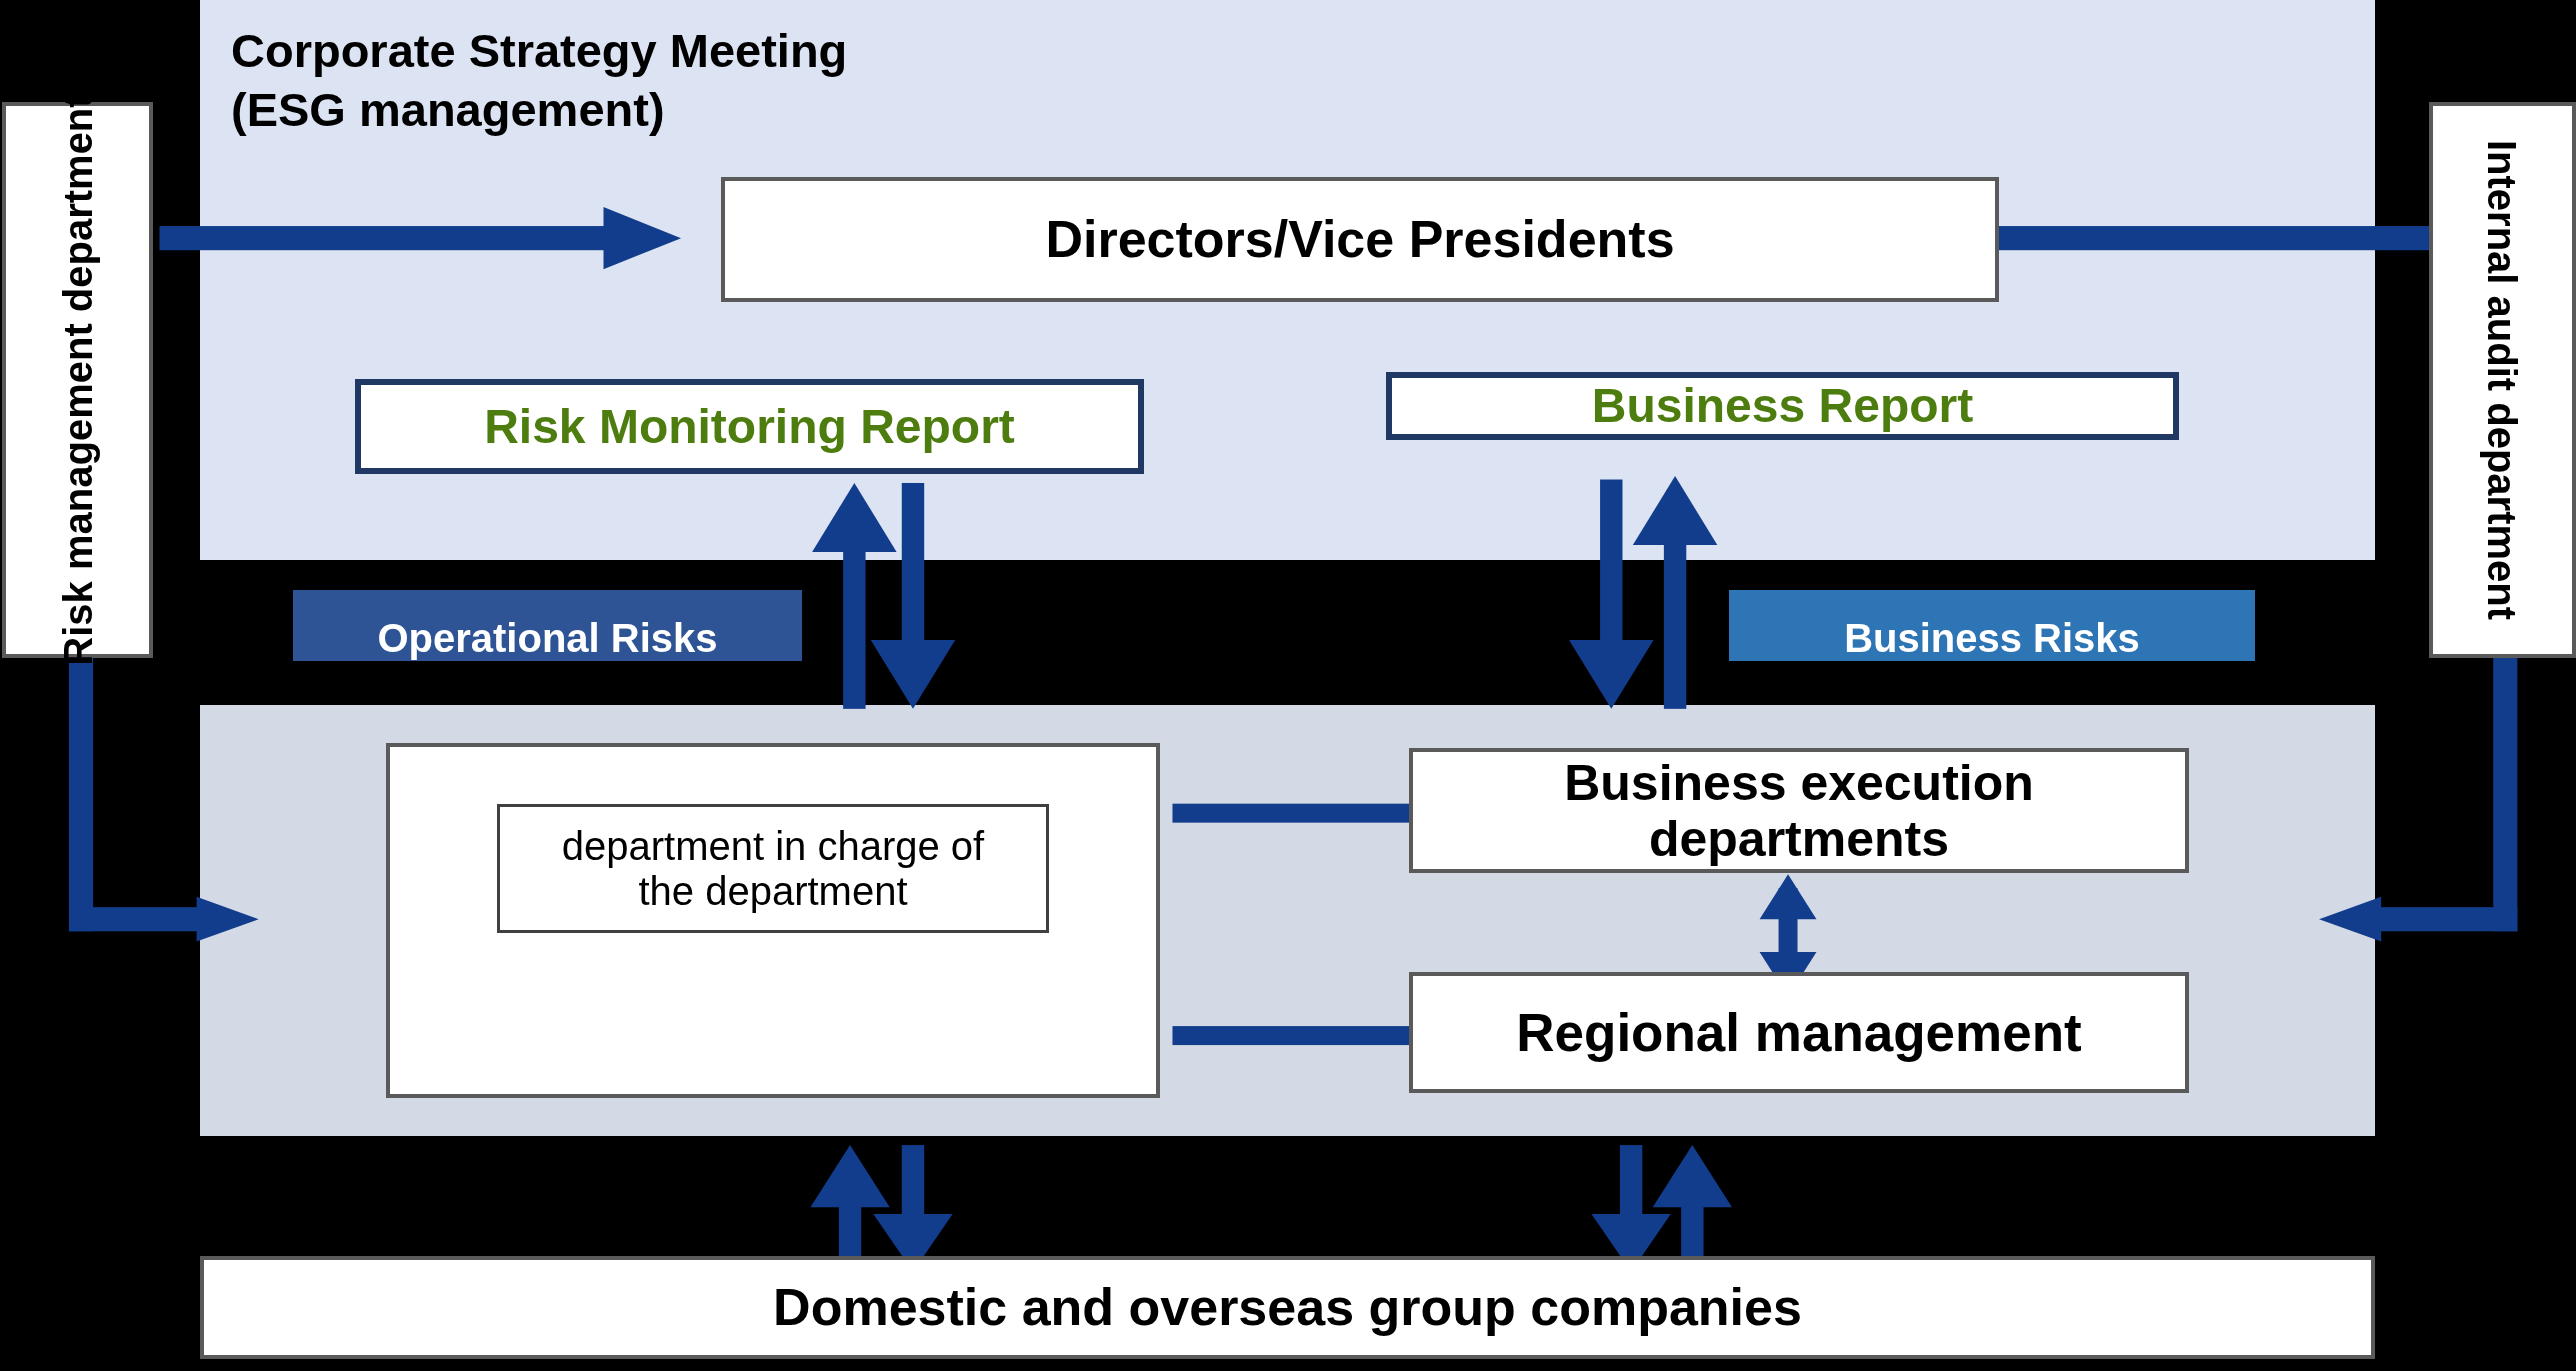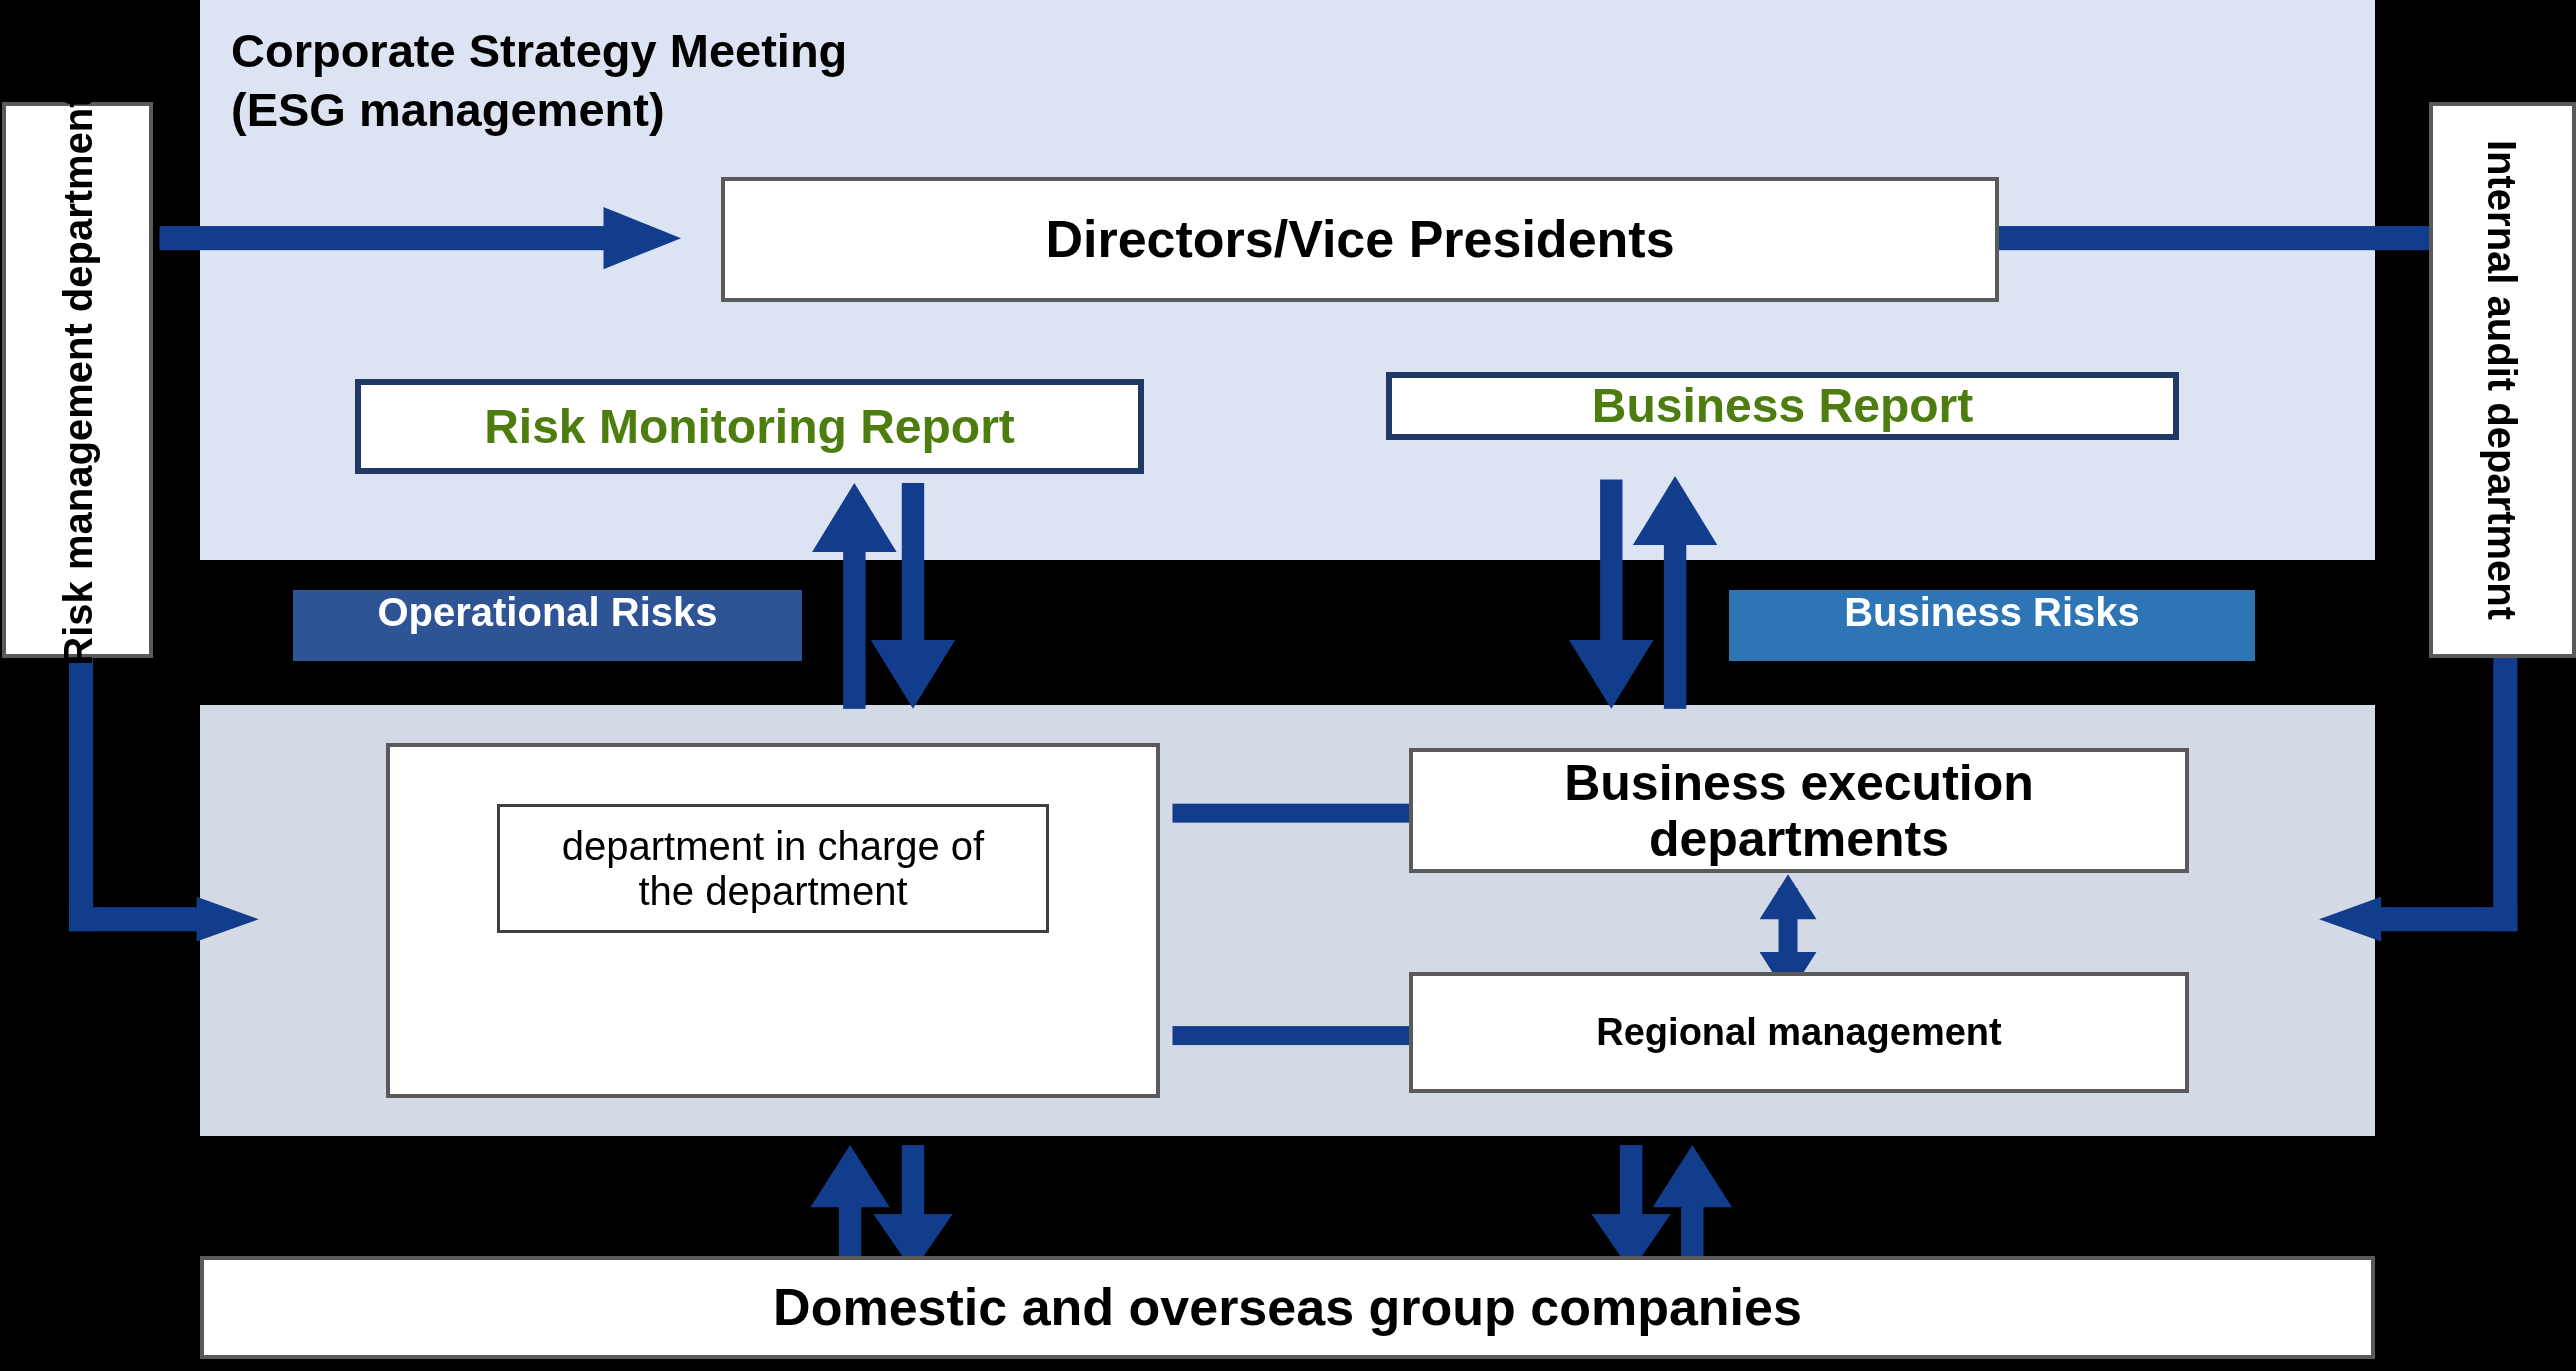--- a/index.html
+++ b/index.html
@@ -87,21 +87,21 @@
     font-weight: bold;
     font-size: 47px;
     line-height: 1.26;
     text-align: left;
   }
   
   .badge {
     position: absolute;
     box-sizing: border-box;
     display: flex;
-    align-items: flex-start;
+    align-items: flex-end;
     justify-content: center;
     color: #ffffff;
     font-weight: bold;
     font-size: 40px;
   }
   
   #arrows {
     position: absolute;
     left: 0; top: 0;
     width: 2576px;
@@ -237,21 +237,21 @@
               flex-direction:column; justify-content:flex-start; padding-top:33px;">
     <div class="box box-thin" style="position:relative; left:0; top:24px; width:552px; height:129px; font-size:40px;">
       <span style="display:block; max-width:483px;">department in charge of the department</span>
     </div>
   </div>
 
   <div class="box box-gray" style="left:1409px; top:748px; width:780px; height:125px; font-size:50px;">
     <span style="display:block; max-width:603px;">Business execution departments</span>
   </div>
 
-  <div class="box box-gray" style="left:1409px; top:972px; width:780px; height:121px; font-size:38px;">
+  <div class="box box-gray" style="left:1409px; top:972px; width:780px; height:121px; font-size:53px;">
     <span>Regional management</span>
   </div>
 
   <div class="box box-gray" style="left:200px; top:1256px; width:2175px; height:103px; font-size:52px;">
     <span>Domestic and overseas group companies</span>
   </div>
 
 </div>
 
 

